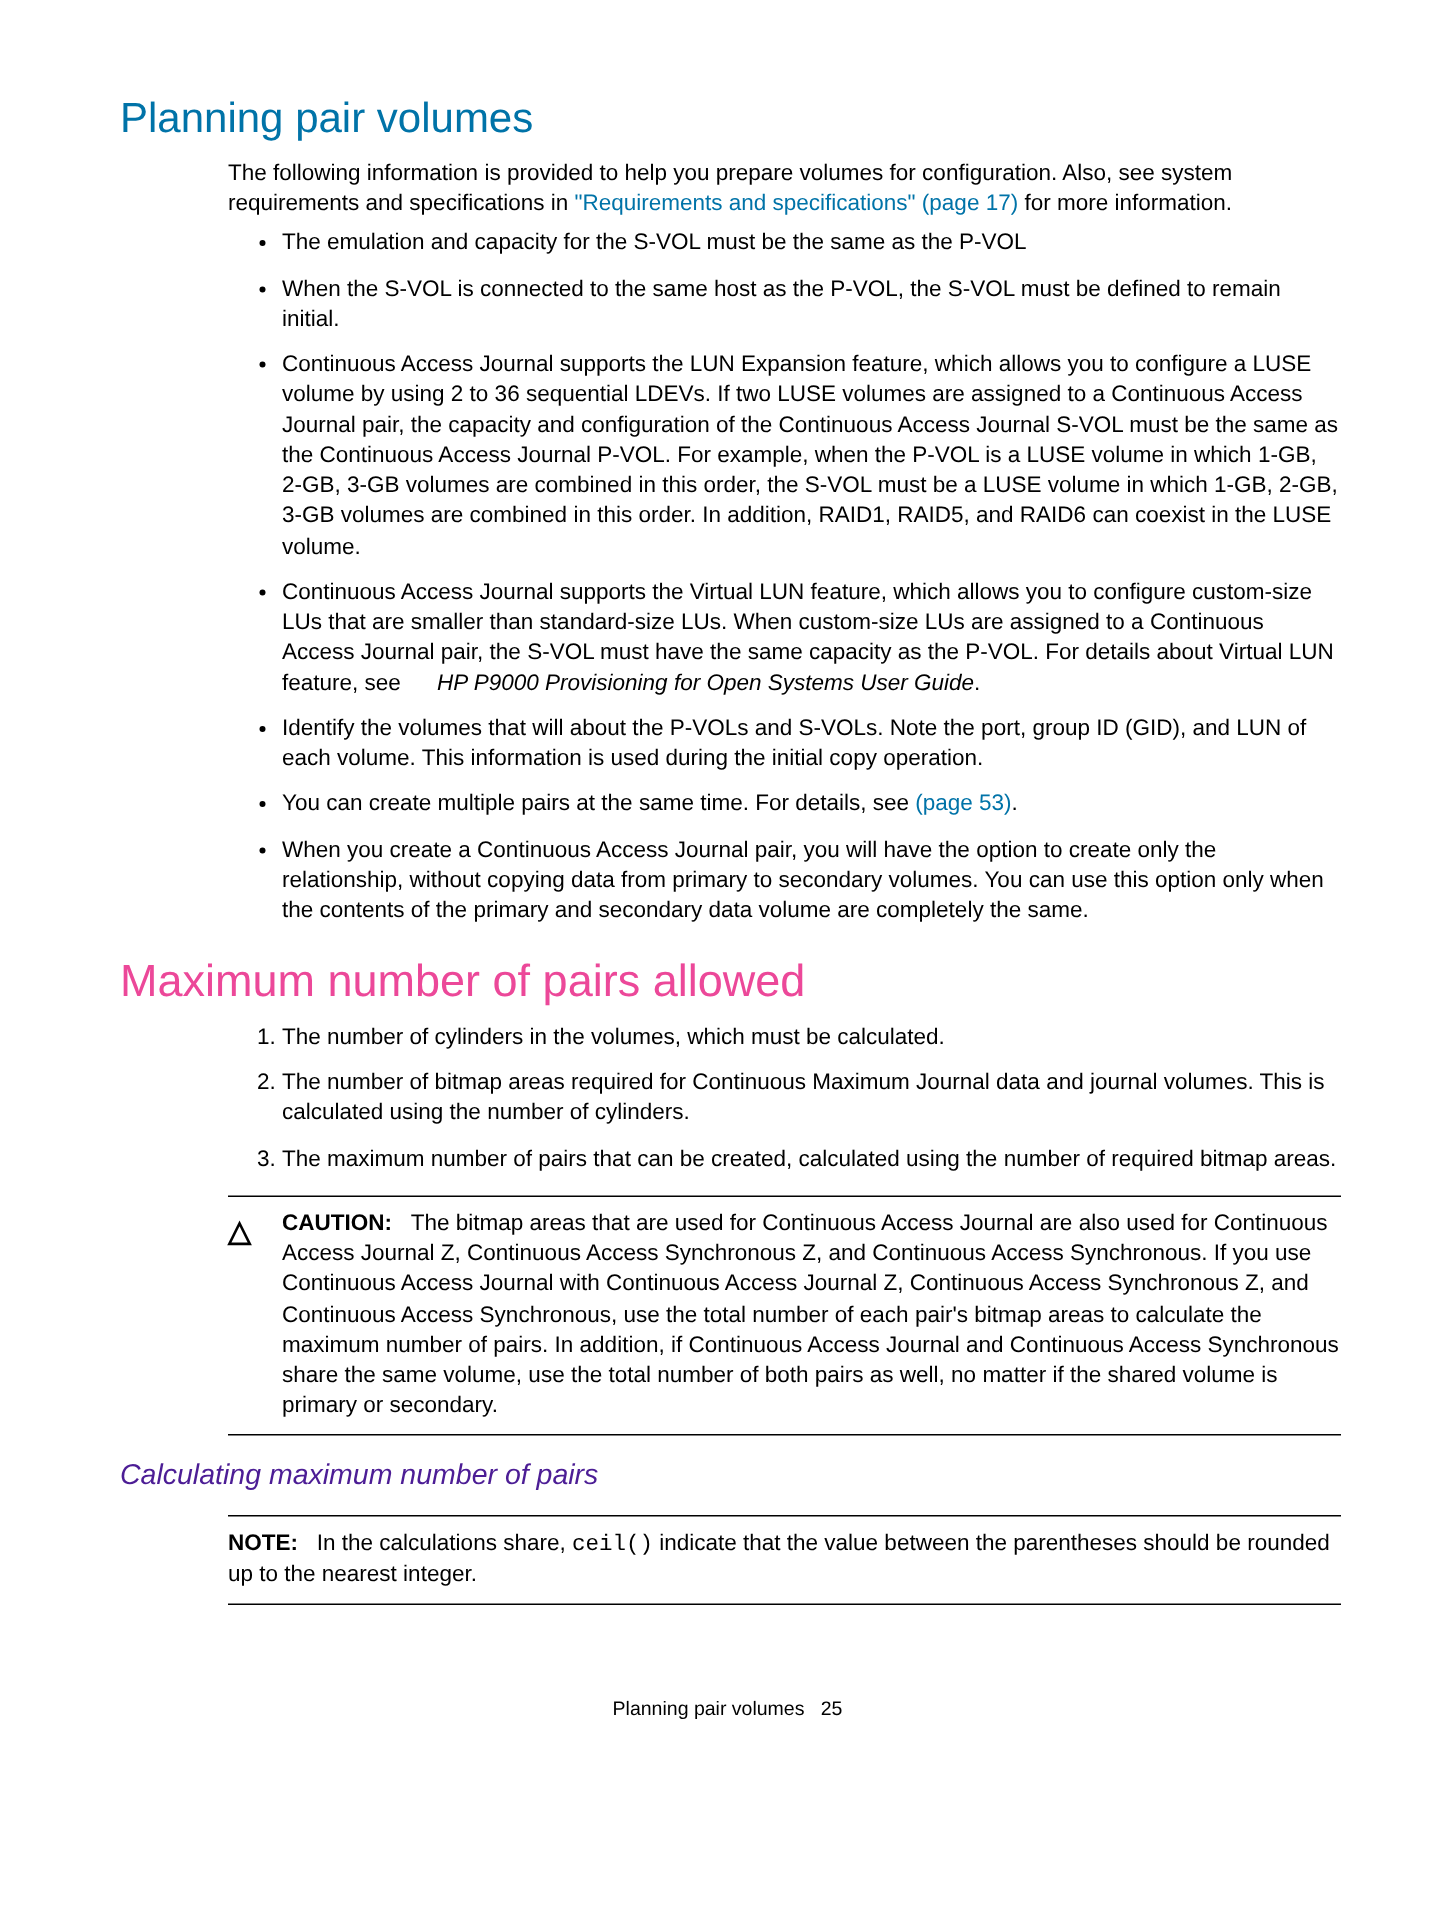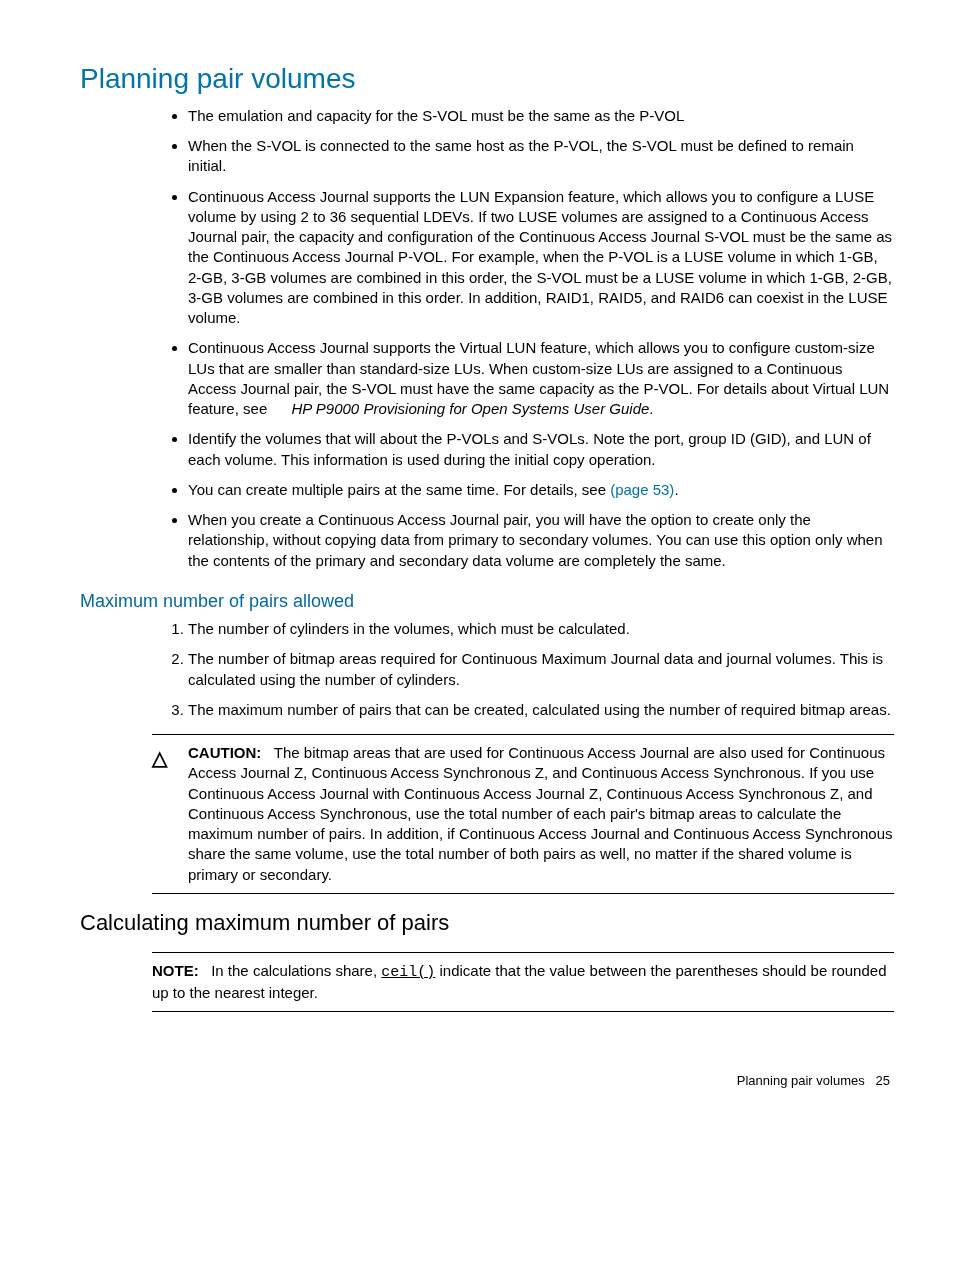--- a/index.html
+++ b/index.html
@@ -15,41 +15,42 @@
   h1 {
     font-family: Arial, Helvetica, sans-serif;
     font-weight: 300;
     font-size: 28px;
     color: #0073a8;
     margin: 0 0 8px 0;
   }
   h2 {
     font-family: Arial, Helvetica, sans-serif;
     font-weight: 300;
-    font-size: 18px;
-    color: #0369a1;
+    font-size: 30px;
+    color: #ec4899;
     margin: 18px 0 6px 0;
   }
   h3 {
     font-family: Arial, Helvetica, sans-serif;
     font-weight: 300;
-    font-size: 22px;
-    color: #000000;
+    font-size: 19px;
+    color: #4c1d95;
     margin: 14px 0 6px 0;
+    font-style: italic;
   }
   .body-block {
     margin-left: 72px;
   }
   p { margin: 6px 0; }
   ul, ol { margin: 6px 0; padding-left: 36px; }
   li { margin-bottom: 10px; }
   ul { list-style-type: disc; }
   a.link { color: #0073a8; text-decoration: none; }
   .italic { font-style: italic; margin-left: 20px; }
-  .mono { font-family: "Courier New", monospace; text-decoration: underline; }
+  .mono { font-family: "Courier New", monospace; }
   .admonition {
     border-top: 1px solid #000;
     border-bottom: 1px solid #000;
     padding: 8px 0;
     margin: 14px 0 14px 72px;
     position: relative;
   }
   .admonition-with-icon {
     padding-left: 0;
   }
@@ -57,32 +58,35 @@
   .caution-icon-col {
     width: 36px;
     flex: 0 0 36px;
     font-size: 20px;
     font-weight: bold;
     padding-top: 2px;
   }
   .caution-body { flex: 1; }
   .label-bold { font-weight: bold; }
   .footer {
-    text-align: right;
+    text-align: center;
     font-size: 13px;
     margin-top: 60px;
     padding-right: 4px;
   }
 </style>
 </head>
 <body>
 
 <h1>Planning pair volumes</h1>
 
 <div class="body-block">
+  <p>
+    <span>The following information is provided to help you prepare volumes for configuration. Also, see system requirements and specifications in </span><a class="link">"Requirements and specifications" (page 17)</a><span> for more information.</span>
+  </p>
 
   <ul>
     <li>The emulation and capacity for the S-VOL must be the same as the P-VOL</li>
     <li>When the S-VOL is connected to the same host as the P-VOL, the S-VOL must be defined to remain initial.</li>
     <li>Continuous Access Journal supports the LUN Expansion feature, which allows you to configure a LUSE volume by using 2 to 36 sequential LDEVs. If two LUSE volumes are assigned to a Continuous Access Journal pair, the capacity and configuration of the Continuous Access Journal S-VOL must be the same as the Continuous Access Journal P-VOL. For example, when the P-VOL is a LUSE volume in which 1-GB, 2-GB, 3-GB volumes are combined in this order, the S-VOL must be a LUSE volume in which 1-GB, 2-GB, 3-GB volumes are combined in this order. In addition, RAID1, RAID5, and RAID6 can coexist in the LUSE volume.</li>
     <li>
       <span>Continuous Access Journal supports the Virtual LUN feature, which allows you to configure custom-size LUs that are smaller than standard-size LUs. When custom-size LUs are assigned to a Continuous Access Journal pair, the S-VOL must have the same capacity as the P-VOL. For details about Virtual LUN feature, see </span><span class="italic">HP P9000 Provisioning for Open Systems User Guide</span><span>.</span>
     </li>
     <li>Identify the volumes that will about the P-VOLs and S-VOLs. Note the port, group ID (GID), and LUN of each volume. This information is used during the initial copy operation.</li>
     <li>

